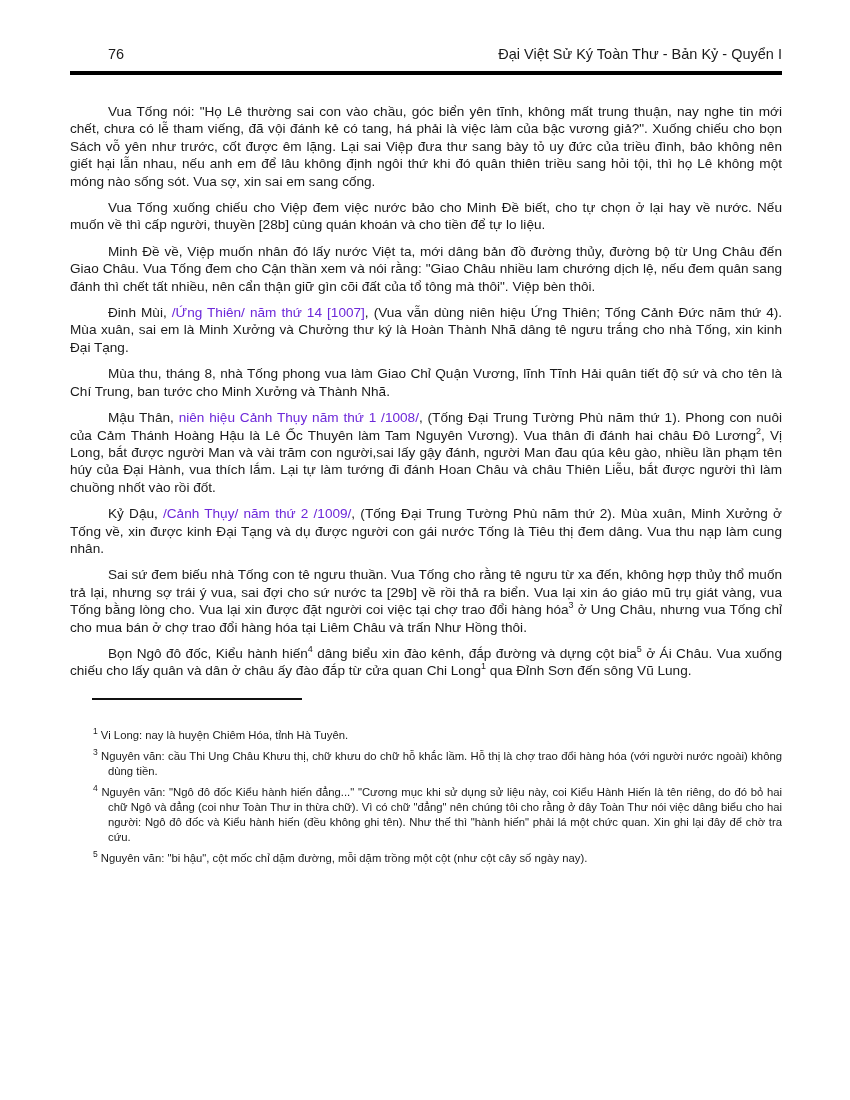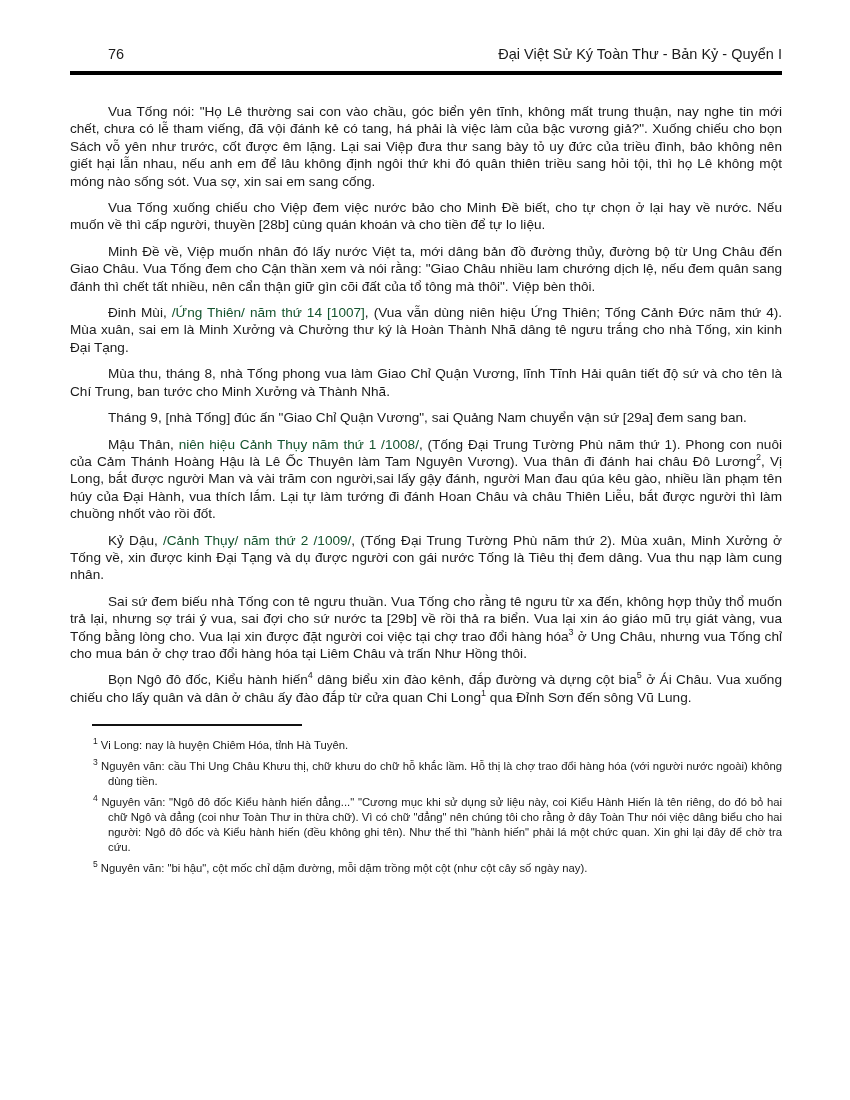--- a/index.html
+++ b/index.html
@@ -30,35 +30,35 @@
     margin-top:28px;
   }
   .para{
     margin:0 0 9px 0;
     font-size:13.6px;
     line-height:17.4px;
     text-align:justify;
     text-indent:38px;
   }
   .seg-bold{font-weight:normal;}
-  .seg-gray{color:#14532d;}
+  .seg-gray{color:#6d28d9;}
   sup.fref{
     font-size:9px;
     line-height:0;
     vertical-align:super;
   }
   .fn-sep{
     margin-top:18px;
     margin-left:22px;
     width:210px;
     height:0;
     border-top:2px solid #111111;
   }
   .footnotes{
-    margin-top:12px;
+    margin-top:28px;
   }
   .footnote{
     margin:0 0 6px 0;
     font-size:11.3px;
     line-height:15px;
     text-align:justify;
     padding-left:38px;
     text-indent:-15px;
     color:#1b1b1b;
   }
@@ -76,21 +76,20 @@
     <span class="title">Đại Việt Sử Ký Toàn Thư - Bản Kỷ - Quyển I</span>
   </div>
   <div class="hdr-rule"></div>
 
   <div class="body-text">
       <p class="para"><span>Vua Tống nói: "Họ Lê thường sai con vào chầu, góc biển yên tĩnh, không mất trung thuận, nay nghe tin mới chết, chưa có lễ tham viếng, đã vội đánh kẻ có tang, há phải là việc làm của bậc vương giả?". Xuống chiếu cho bọn Sách vỗ yên như trước, cốt được êm lặng. Lại sai Việp đưa thư sang bày tỏ uy đức của triều đình, bảo không nên giết hại lẫn nhau, nếu anh em để lâu không định ngôi thứ khi đó quân thiên triều sang hỏi tội, thì họ Lê không một móng nào sống sót. Vua sợ, xin sai em sang cống.</span></p>
       <p class="para"><span>Vua Tống xuống chiếu cho Việp đem việc nước bảo cho Minh Đề biết, cho tự chọn ở lại hay về nước. Nếu muốn về thì cấp người, thuyền </span><span class="seg-bold">[28b]</span><span> cùng quán khoán và cho tiền để tự lo liệu.</span></p>
       <p class="para"><span>Minh Đề về, Việp muốn nhân đó lấy nước Việt ta, mới dâng bản đồ đường thủy, đường bộ từ Ung Châu đến Giao Châu. Vua Tống đem cho Cận thần xem và nói rằng: "Giao Châu nhiều lam chướng dịch lệ, nếu đem quân sang đánh thì chết tất nhiều, nên cẩn thận giữ gìn cõi đất của tổ tông mà thôi". Việp bèn thôi.</span></p>
       <p class="para"><span class="seg-bold">Đinh Mùi</span><span>, </span><span class="seg-gray">/Ứng Thiên/ năm thứ 14 [1007]</span><span>, (Vua vẫn dùng niên hiệu Ứng Thiên; Tống Cảnh Đức năm thứ 4). Mùa xuân, sai em là Minh Xưởng và Chưởng thư ký là Hoàn Thành Nhã dâng tê ngưu trắng cho nhà Tống, xin kinh Đại Tạng.</span></p>
       <p class="para"><span>Mùa thu, tháng 8, nhà Tống phong vua làm Giao Chỉ Quận Vương, lĩnh Tĩnh Hải quân tiết độ sứ và cho tên là Chí Trung, ban tước cho Minh Xưởng và Thành Nhã.</span></p>
-      <p class="para"><span>Tháng 9, [nhà Tống] đúc ấn "Giao Chỉ Quận Vương", sai Quảng Nam chuyển vận sứ </span><span class="seg-bold">[29a]</span><span> đem sang ban.</span></p>
       <p class="para"><span class="seg-bold">Mậu Thân</span><span>, </span><span class="seg-gray">niên hiệu Cảnh Thụy năm thứ 1 /1008/</span><span>, (Tống Đại Trung Tường Phù năm thứ 1). Phong con nuôi của Cảm Thánh Hoàng Hậu là Lê Ốc Thuyên làm Tam Nguyên Vương). Vua thân đi đánh hai châu Đô Lương</span><sup class="fref">2</sup><span>, Vị Long, bắt được người Man và vài trăm con người,sai lấy gậy đánh, người Man đau qúa kêu gào, nhiều lần phạm tên húy của Đại Hành, vua thích lắm. Lại tự làm tướng đi đánh Hoan Châu và châu Thiên Liễu, bắt được người thì làm chuồng nhốt vào rồi đốt.</span></p>
       <p class="para"><span class="seg-bold">Kỷ Dậu</span><span>, </span><span class="seg-gray">/Cảnh Thụy/ năm thứ 2 /1009/</span><span>, (Tống Đại Trung Tường Phù năm thứ 2). Mùa xuân, Minh Xưởng ở Tống về, xin được kinh Đại Tạng và dụ được người con gái nước Tống là Tiêu thị đem dâng. Vua thu nạp làm cung nhân.</span></p>
       <p class="para"><span>Sai sứ đem biếu nhà Tống con tê ngưu thuần. Vua Tống cho rằng tê ngưu từ xa đến, không hợp thủy thổ muốn trả lại, nhưng sợ trái ý vua, sai đợi cho sứ nước ta </span><span class="seg-bold">[29b]</span><span> về rồi thả ra biển. Vua lại xin áo giáo mũ trụ giát vàng, vua Tống bằng lòng cho. Vua lại xin được đặt người coi việc tại chợ trao đổi hàng hóa</span><sup class="fref">3</sup><span> ở Ung Châu, nhưng vua Tống chỉ cho mua bán ở chợ trao đổi hàng hóa tại Liêm Châu và trấn Như Hồng thôi.</span></p>
       <p class="para"><span>Bọn Ngô đô đốc, Kiểu hành hiến</span><sup class="fref">4</sup><span> dâng biểu xin đào kênh, đắp đường và dựng cột bia</span><sup class="fref">5</sup><span> ở Ái Châu. Vua xuống chiếu cho lấy quân và dân ở châu ấy đào đắp từ cửa quan Chi Long</span><sup class="fref">1</sup><span> qua Đỉnh Sơn đến sông Vũ Lung.</span></p>
     </div>
 
   <div class="fn-sep"></div>
   <div class="footnotes">
       <p class="footnote"><sup>1</sup><span> Vi Long: nay là huyện Chiêm Hóa, tỉnh Hà Tuyên.</span></p>
       <p class="footnote"><sup>3</sup><span> Nguyên văn: cầu Thi Ung Châu Khưu thị, chữ khưu do chữ hỗ khắc lầm. Hỗ thị là chợ trao đổi hàng hóa (với người nước ngoài) không dùng tiền.</span></p>

